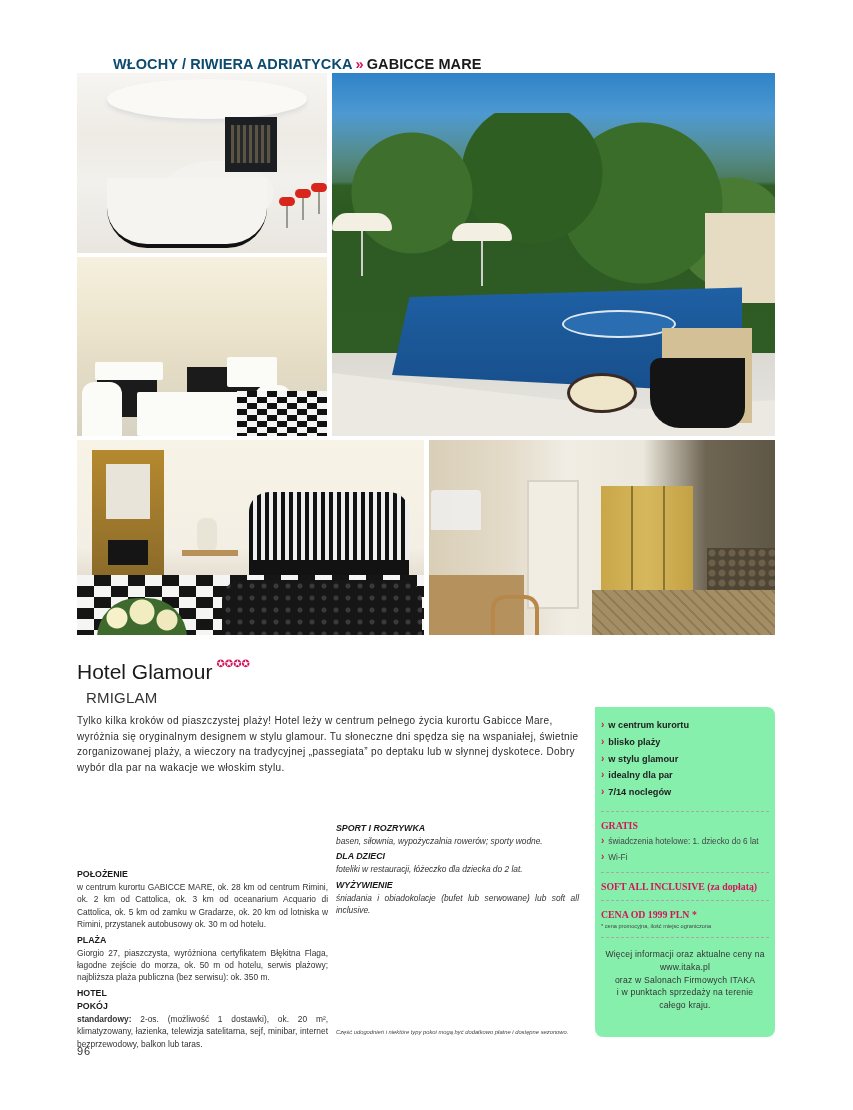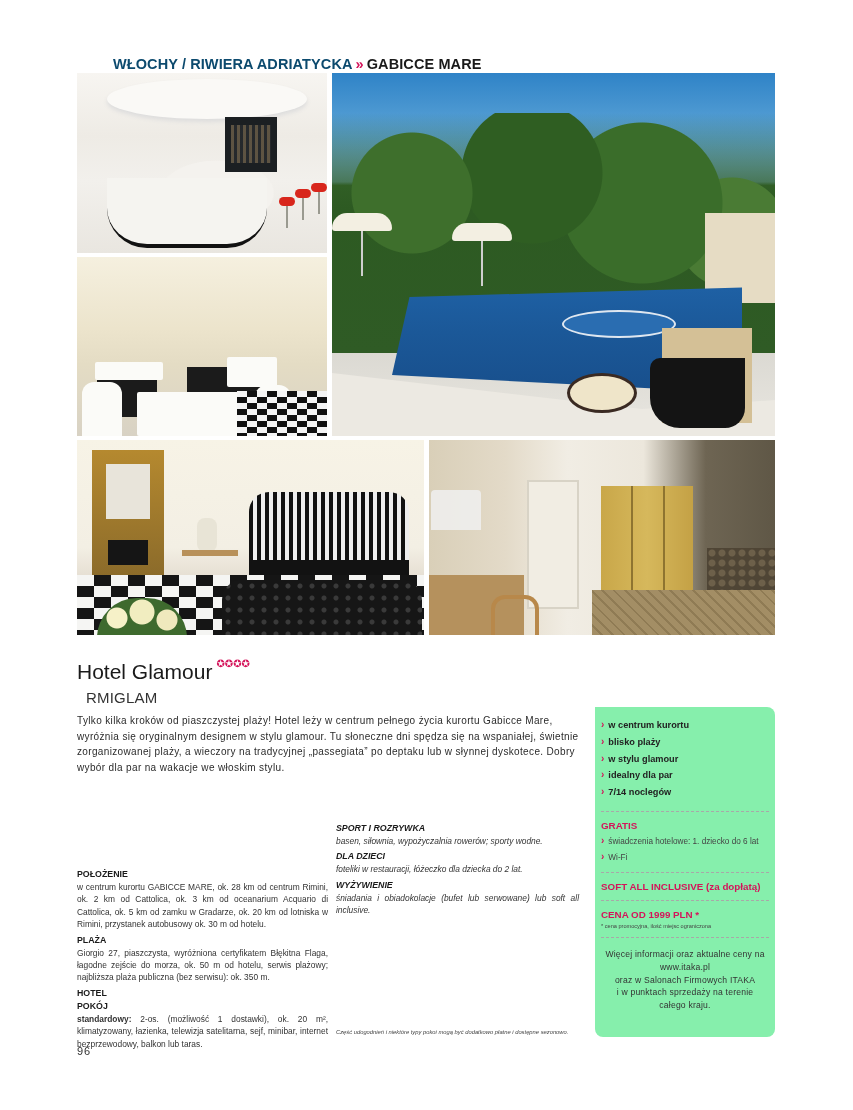--- a/index.html
+++ b/index.html
@@ -99,21 +99,21 @@
   .col2 { left:336px; top:822px; width:243px;font-style:italic; }
   .note { left:336px; top:1029px; font-size:5.8px; font-style:italic; color:#444; white-space:nowrap; }
   .pagenum { left:77px; top:1045px; font-size:11px; color:#333; letter-spacing:1px; }
 
   
   .side { left:595px; top:707px; width:180px; height:330px; background:#86efac; border-radius:0 8px 8px 8px; }
   .side-inner { position:absolute; left:6px; top:10px; width:168px; }
   .feat { font-size:9.2px; font-weight:bold; color:#222; line-height:15.8px; white-space:nowrap; }
   .arrow { color:#d4145a; font-weight:bold; margin-right:4px; font-size:10px; }
   .dash { border-top:1px dashed #a8a8a8; margin:6px 0 7px 0; }
-  .red-h { color:#d4145a; font-weight:bold; font-size:9.8px; line-height:14px; white-space:nowrap; }
+  .red-h { color:#d4145a; font-weight:bold; font-size:9.8px; line-height:14px; white-space:nowrap;font-family:Liberation Serif, serif; }
   .small { font-size:8.2px; color:#444; line-height:15.5px; white-space:nowrap; }
   .tiny { font-size:5.6px; color:#444; line-height:9px; white-space:nowrap; }
   .info { font-size:8.6px; color:#333; line-height:12.8px; text-align:center; letter-spacing:0.2px; }
 </style>
 </head>
 <body>
 
 <div class="abs crumb">
   <span class="c1">WŁOCHY / RIWIERA ADRIATYCKA</span><span class="sep">»</span><span class="c2">GABICCE MARE</span>
 </div>

